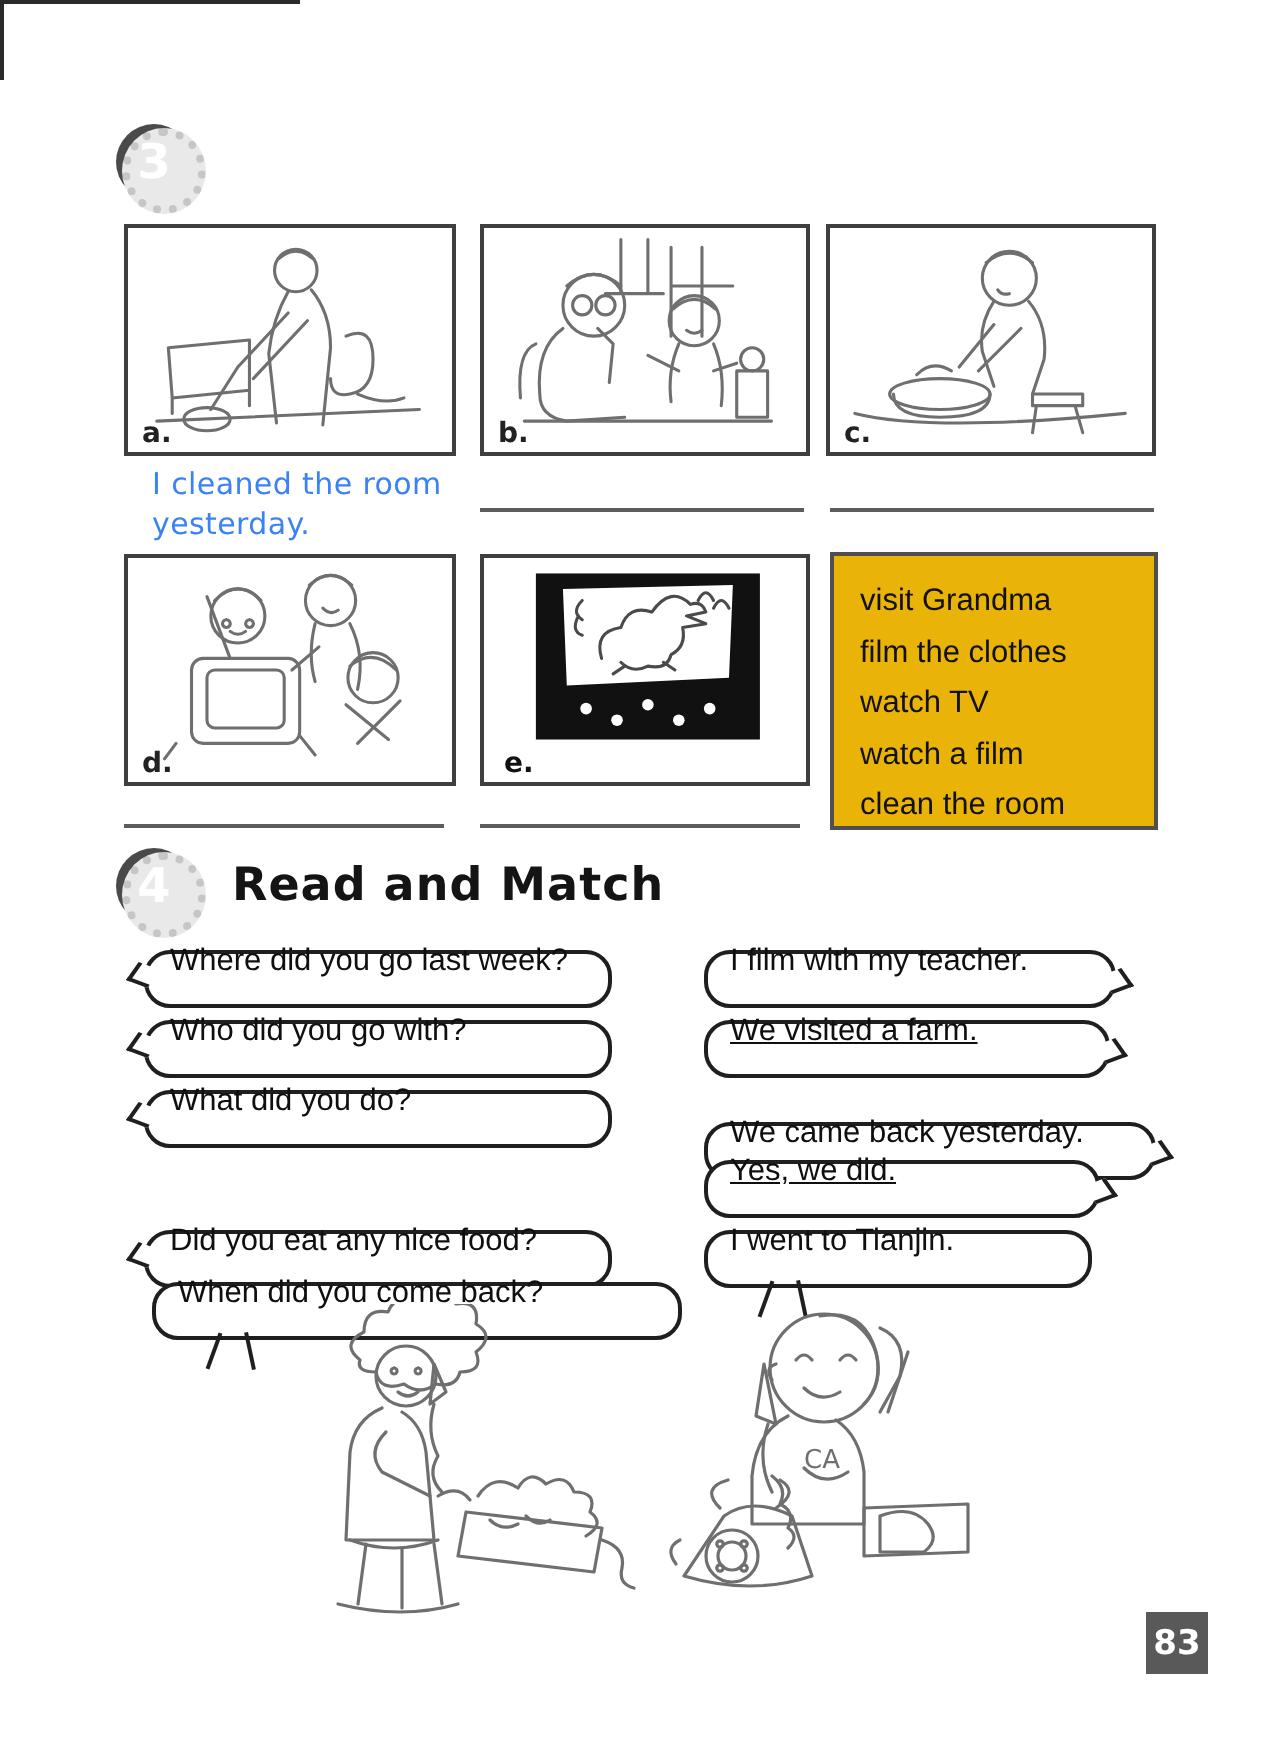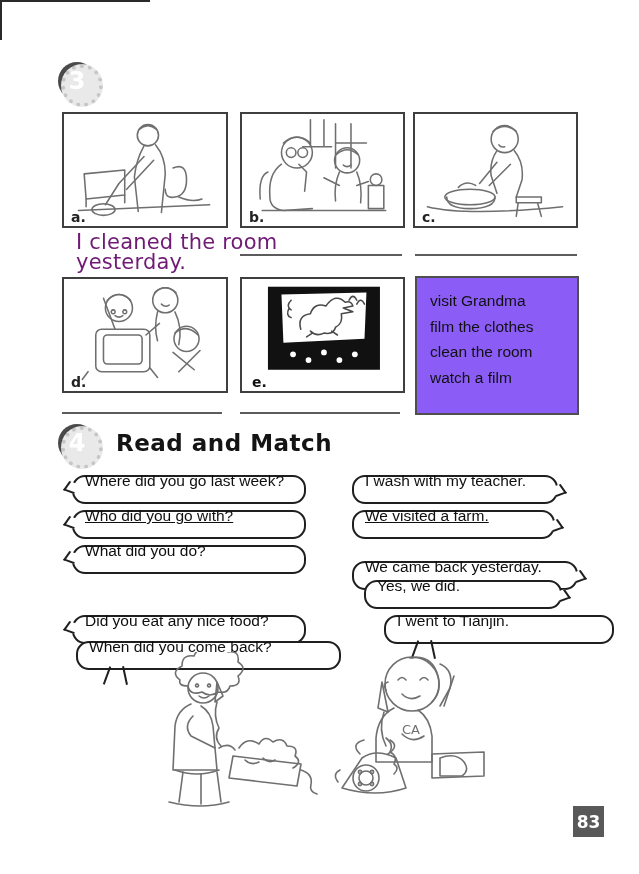--- a/index.html
+++ b/index.html
@@ -36,28 +36,28 @@
   .frame {
     position:absolute; background:#fff; border:2px solid #3f3f3f; height:116px;
   }
   .frame .letter {
     position:absolute; left:7px; bottom:1px; font-size:14px; font-weight:bold;
     font-family:"DejaVu Sans", sans-serif; color:#222; background:transparent;
   }
   .frame svg { width:100%; height:100%; display:block; }
 
   .example-text {
-    position:absolute; left:76px; top:232px; font-size:21px; line-height:20px;
-    font-family:"DejaVu Sans", sans-serif; color:#701a75; letter-spacing:0.2px;
+    position:absolute; left:76px; top:232px; font-size:15px; line-height:20px;
+    font-family:"DejaVu Sans", sans-serif; color:#3b82f6; letter-spacing:0.2px;
   }
   .blank-line { position:absolute; height:0; border-bottom:2px solid #5c5c5c; }
 
   .wordbox {
     position:absolute; left:415px; top:276px; width:164px; height:139px;
-    border:2px solid #4f4f4f; background:#8b5cf6; padding:10px 0 0 13px;
+    border:2px solid #4f4f4f; background:#eab308; padding:10px 0 0 13px;
   }
   .wordbox .word { font-size:15.5px; line-height:25.5px; color:#111; }
 
   
   .bubble {
     position:absolute; height:29px; background:#fff; border:2px solid #1f1f1f;
     border-radius:13px; display:flex; align-items:center;
     font-size:15.5px; color:#0f0f0f; padding:0 8px 17px 11px; white-space:nowrap;
   }
   .bubble.qside::before {
@@ -213,43 +213,44 @@
       <circle cx="100" cy="84" r="3"></circle>
         <circle cx="116" cy="78" r="3"></circle>
     </g>
   </svg>
   <span class="letter" style="color:#111; background:#fff; padding:0 3px;">e.</span>
 </div>
 
 <div class="wordbox">
   <div class="word">visit Grandma</div>
   <div class="word">film the clothes</div>
+  <div class="word">watch TV</div>
+  <div class="word">watch a film</div>
   <div class="word">clean the room</div>
-  <div class="word">watch a film</div>
 </div>
 
 <div class="blank-line" style="left:62px; top:412px; width:160px;"></div>
 <div class="blank-line" style="left:240px; top:412px; width:160px;"></div>
 
 <div class="sec-header" style="left:58px; top:424px;">
   <div class="badge">4</div>
   <div class="sec-title">Read and Match</div>
 </div>
 
 <div class="bubble qside" style="left:72px; top:475px; width:234px;">Where did you go last week?</div>
-<div class="bubble qside" style="left:72px; top:510px; width:234px;text-decoration:underline;">Who did you go with?</div>
+<div class="bubble qside" style="left:72px; top:510px; width:234px;">Who did you go with?</div>
 <div class="bubble qside" style="left:72px; top:545px; width:234px;">What did you do?</div>
 <div class="bubble qside" style="left:72px; top:615px; width:234px;">Did you eat any nice food?</div>
 <div class="bubble tail-down" style="left:76px; top:615px; width:265px;margin-top:26px;">When did you come back?</div>
 
-<div class="bubble aside" style="left:352px; top:475px; width:206px;">I wash with my teacher.</div>
+<div class="bubble aside" style="left:352px; top:475px; width:206px;">I film with my teacher.</div>
 <div class="bubble aside" style="left:352px; top:510px; width:203px;text-decoration:underline;">We visited a farm.</div>
 <div class="bubble aside" style="left:352px; top:545px; width:226px;margin-top:16px;">We came back yesterday.</div>
-<div class="bubble aside" style="left:364px; top:580px; width:198px;">Yes, we did.</div>
-<div class="bubble tail-down" style="left:352px; top:615px; width:230px;margin-left:32px;">I went to Tianjin.</div>
+<div class="bubble aside" style="left:352px; top:580px; width:198px;text-decoration:underline;">Yes, we did.</div>
+<div class="bubble tail-down" style="left:352px; top:615px; width:194px;">I went to Tianjin.</div>
 
 <div class="illu" style="left:105px; top:652px;">
   <svg width="215" height="170" viewBox="0 0 215 170">
     <g class="lineart">
       <path d="M75,28 q-10,-8 2,-14 q0,-12 12,-10 q4,-10 16,-6 q10,-8 18,2 q12,-2 10,10 q10,6 0,14 q4,10 -8,10 q-2,8 -12,6 q-8,6 -16,0 q-12,4 -14,-6 q-10,0 -8,-6"></path>
       <circle cx="98" cy="36" r="15"></circle>
       <path d="M92,32 a1.5,1.5 0 1,0 0.1,0 M104,32 a1.5,1.5 0 1,0 0.1,0"></path>
       <path d="M94,44 q5,4 10,0"></path>
       <path d="M112,30 L118,44 L110,50 Z"></path>
       <path d="M112,50 q-4,14 2,26 q-6,10 2,18"></path>

